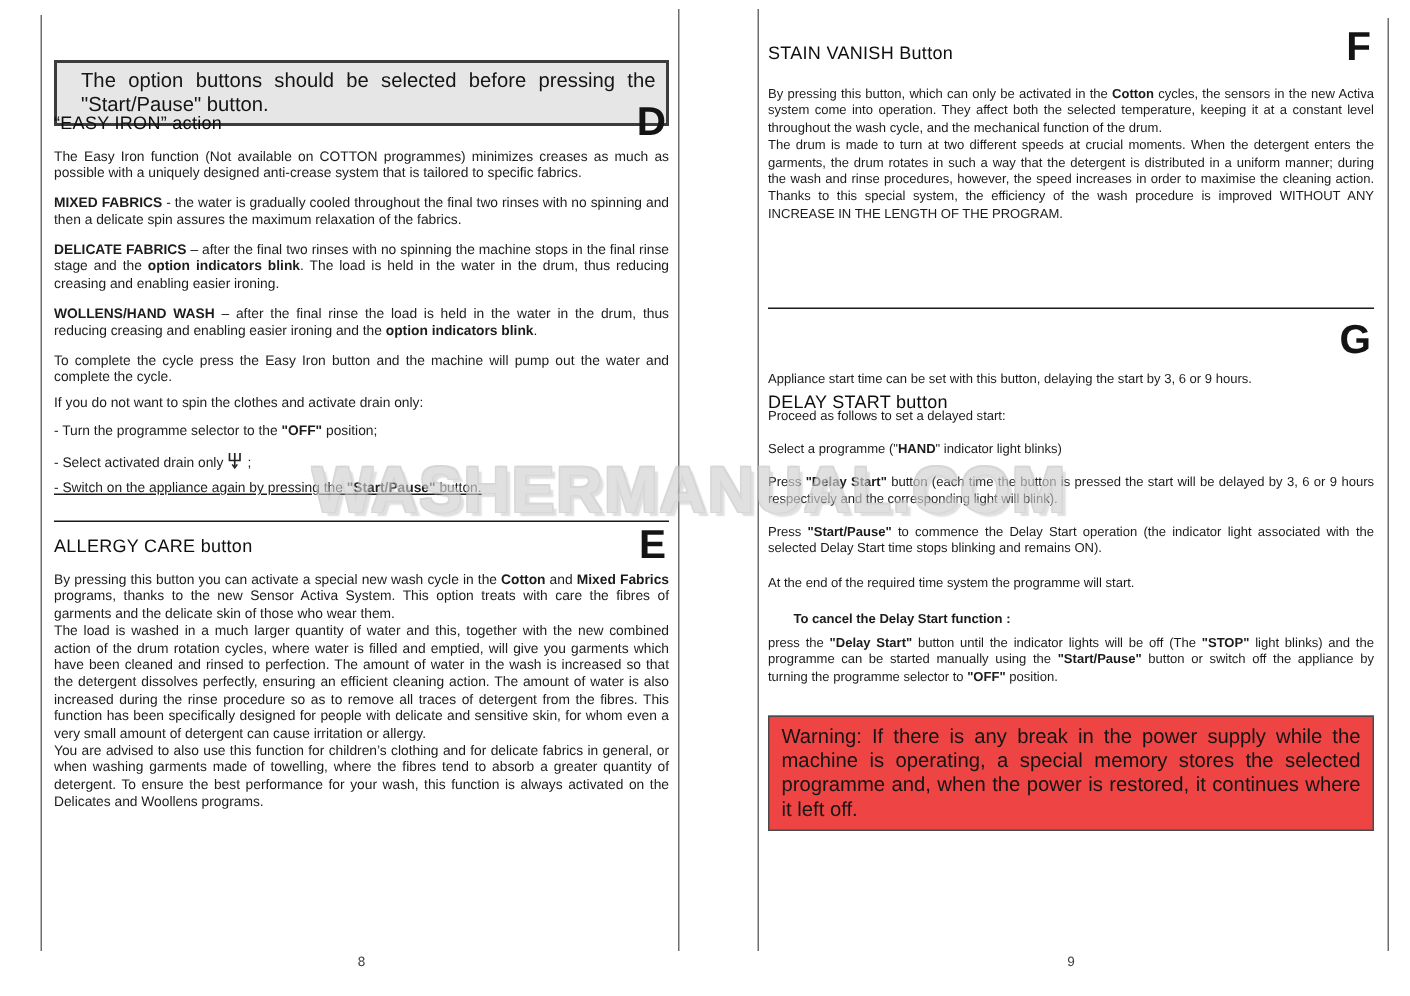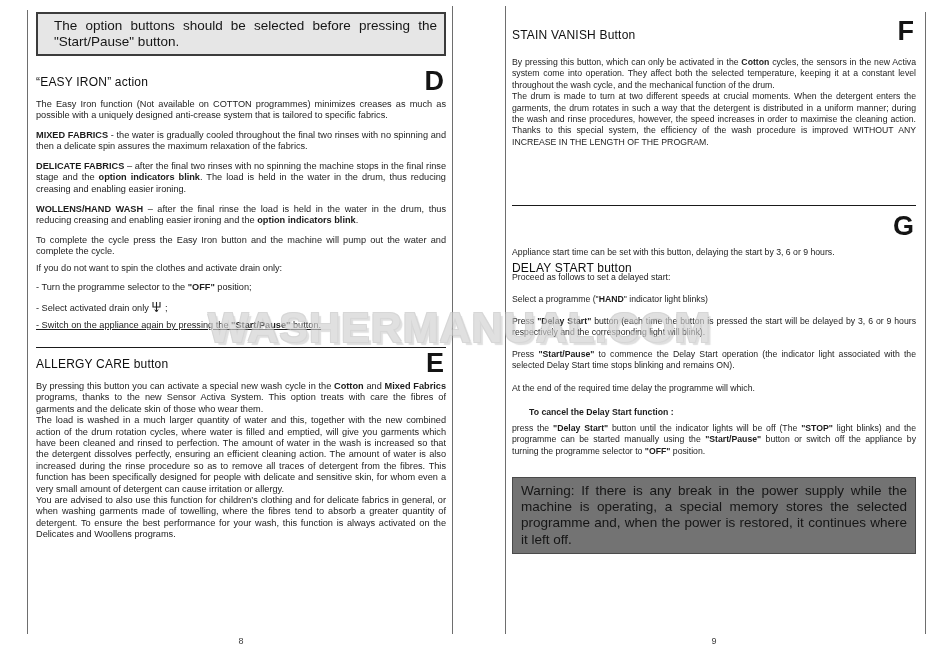--- a/index.html
+++ b/index.html
@@ -10,21 +10,21 @@
   .col-left{left:36px;width:410px;}
   .col-right{left:512px;width:404px;}
   .abs{position:absolute;left:0;right:0;}
   .p{font-size:9.2px;line-height:11.4px;text-align:justify;margin:0;}
   .col-right .p{font-size:8.7px;line-height:11.4px;}
   .cont{margin:0;}
   .heading{font-size:12px;font-weight:400;color:#0f0f0f;letter-spacing:0.2px;}
   .big-letter{position:absolute;right:2px;font-size:27px;font-weight:700;color:#141414;line-height:1;}
   .notice{background:#e6e6e6;border:2px solid #3c3c3c;padding:4px 7px;
           font-size:13.5px;line-height:16px;text-align:justify;color:#151515;}
-  .warn{background:#737373;border:1.5px solid #4a4a4a;padding:5px 8px;
+  .warn{background:#ef4444;border:1.5px solid #4a4a4a;padding:5px 8px;
         font-size:13.5px;line-height:16.2px;text-align:justify;color:#151515;}
   .rule{border-top:1.4px solid #1a1a1a;height:0;}
   .pagenum{text-align:center;font-size:9px;color:#3d3d3d;}
   .watermark{position:absolute;left:208px;top:303px;z-index:6;pointer-events:none;
      font-size:43px;font-weight:700;letter-spacing:1px;white-space:nowrap;
      color:rgba(255,255,255,0.25);opacity:0.65;
      text-shadow:-1px -1px 0 #c2c2c2,1px -1px 0 #c2c2c2,-1px 1px 0 #c2c2c2,1px 1px 0 #c2c2c2,
                  3px 3px 1px rgba(165,165,165,0.55);}
   .drain-svg{vertical-align:-2px;margin:0 1px;}
   b{font-weight:700;}
@@ -34,21 +34,21 @@
 
 <div class="spread">
 
   <div class="edge" style="left:27px;top:10px;height:624px;"></div>
   <div class="edge" style="left:452px;top:6px;height:628px;"></div>
   <div class="edge" style="left:505px;top:6px;height:628px;"></div>
   <div class="edge" style="left:925px;top:12px;height:622px;"></div>
 
   <div class="col col-left">
 
-    <div class="abs notice" style="top:12px;padding-left:16px;">
+    <div class="abs notice" style="top:40px;padding-left:16px;">
       <span>The option buttons should be selected before pressing the "Start/Pause" button.</span>
     </div>
 
     <div class="abs heading" style="top:75px;">“EASY IRON” action</div>
     <div class="big-letter" style="top:68px;">D</div>
 
     <p class="abs p" style="top:99px;">The Easy Iron function (Not available on COTTON programmes) minimizes creases as much as possible with a uniquely designed anti-crease system that is tailored to specific fabrics.</p>
     <p class="abs p" style="top:130px;"><b>MIXED FABRICS</b> - the water is gradually cooled throughout the final two rinses with no spinning and then a delicate spin assures the maximum relaxation of the fabrics.</p>
     <p class="abs p" style="top:161px;"><b>DELICATE FABRICS</b> – after the final two rinses with no spinning the machine stops in the final rinse stage and the <b>option indicators blink</b>. The load is held in the water in the drum, thus reducing creasing and enabling easier ironing.</p>
     <p class="abs p" style="top:204px;"><b>WOLLENS/HAND WASH</b> – after the final rinse the load is held in the water in the drum, thus reducing creasing and enabling easier ironing and the <b>option indicators blink</b>.</p>
@@ -91,21 +91,21 @@
     <div class="abs rule" style="top:205px;"></div>
 
     <div class="abs heading" style="top:221px;margin-top:40px;">DELAY START button</div>
     <div class="big-letter" style="top:213px;">G</div>
 
     <p class="abs p" style="top:247px;">Appliance start time can be set with this button, delaying the start by 3, 6 or 9 hours.</p>
     <p class="abs p" style="top:272px;">Proceed as follows to set a delayed start:</p>
     <p class="abs p" style="top:294px;">Select a programme ("<b>HAND</b>" indicator light blinks)</p>
     <p class="abs p" style="top:316px;">Press <b>"Delay Start"</b> button (each time the button is pressed the start will be delayed by 3, 6 or 9 hours respectively and the corresponding light will blink).</p>
     <p class="abs p" style="top:349px;">Press <b>"Start/Pause"</b> to commence the Delay Start operation (the indicator light associated with the selected Delay Start time stops blinking and remains ON).</p>
-    <p class="abs p" style="top:383px;">At the end of the required time delay the programme will which.</p>
+    <p class="abs p" style="top:383px;">At the end of the required time system the programme will start.</p>
     <p class="abs p" style="top:407px;margin-left:17px;"><b>To cancel the Delay Start function :</b></p>
     <p class="abs p" style="top:423px;">press the <b>"Delay Start"</b> button until the indicator lights will be off (The <b>"STOP"</b> light blinks) and the programme can be started manually using the <b>"Start/Pause"</b> button or switch off the appliance by turning the programme selector to <b>"OFF"</b> position.</p>
 
     <div class="abs warn" style="top:477px;">
       <span>Warning: If there is any break in the power supply while the machine is operating, a special memory stores the selected programme and, when the power is restored, it continues where it left off.</span>
     </div>
 
     <div class="abs pagenum" style="top:636px;">9</div>
   </div>
 

